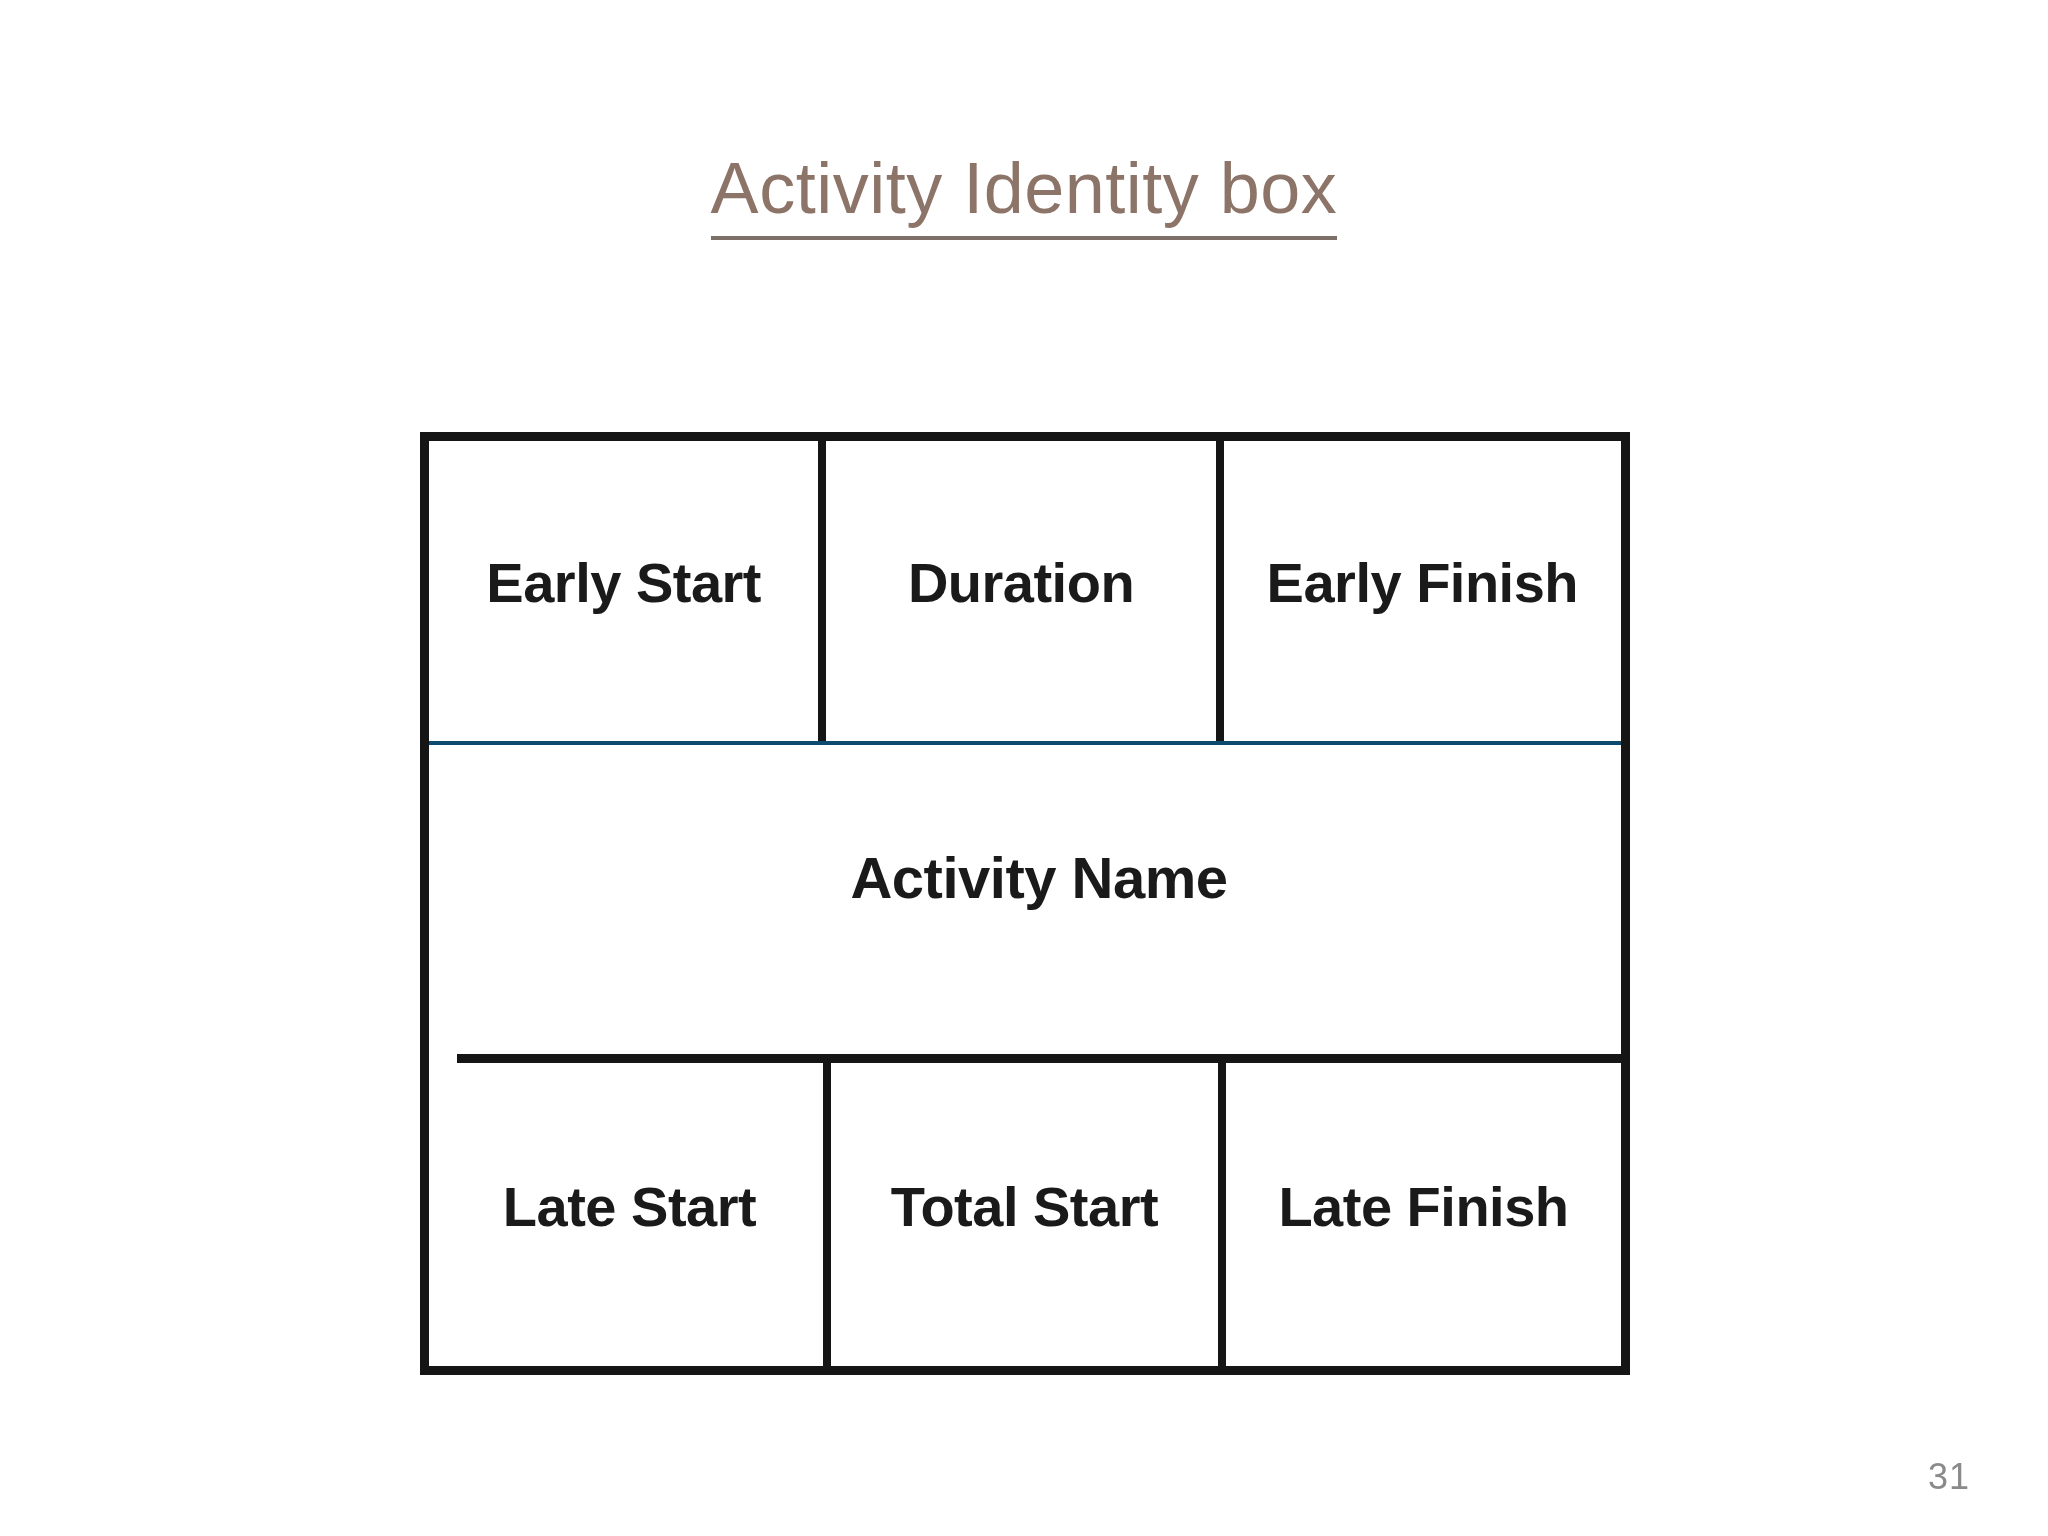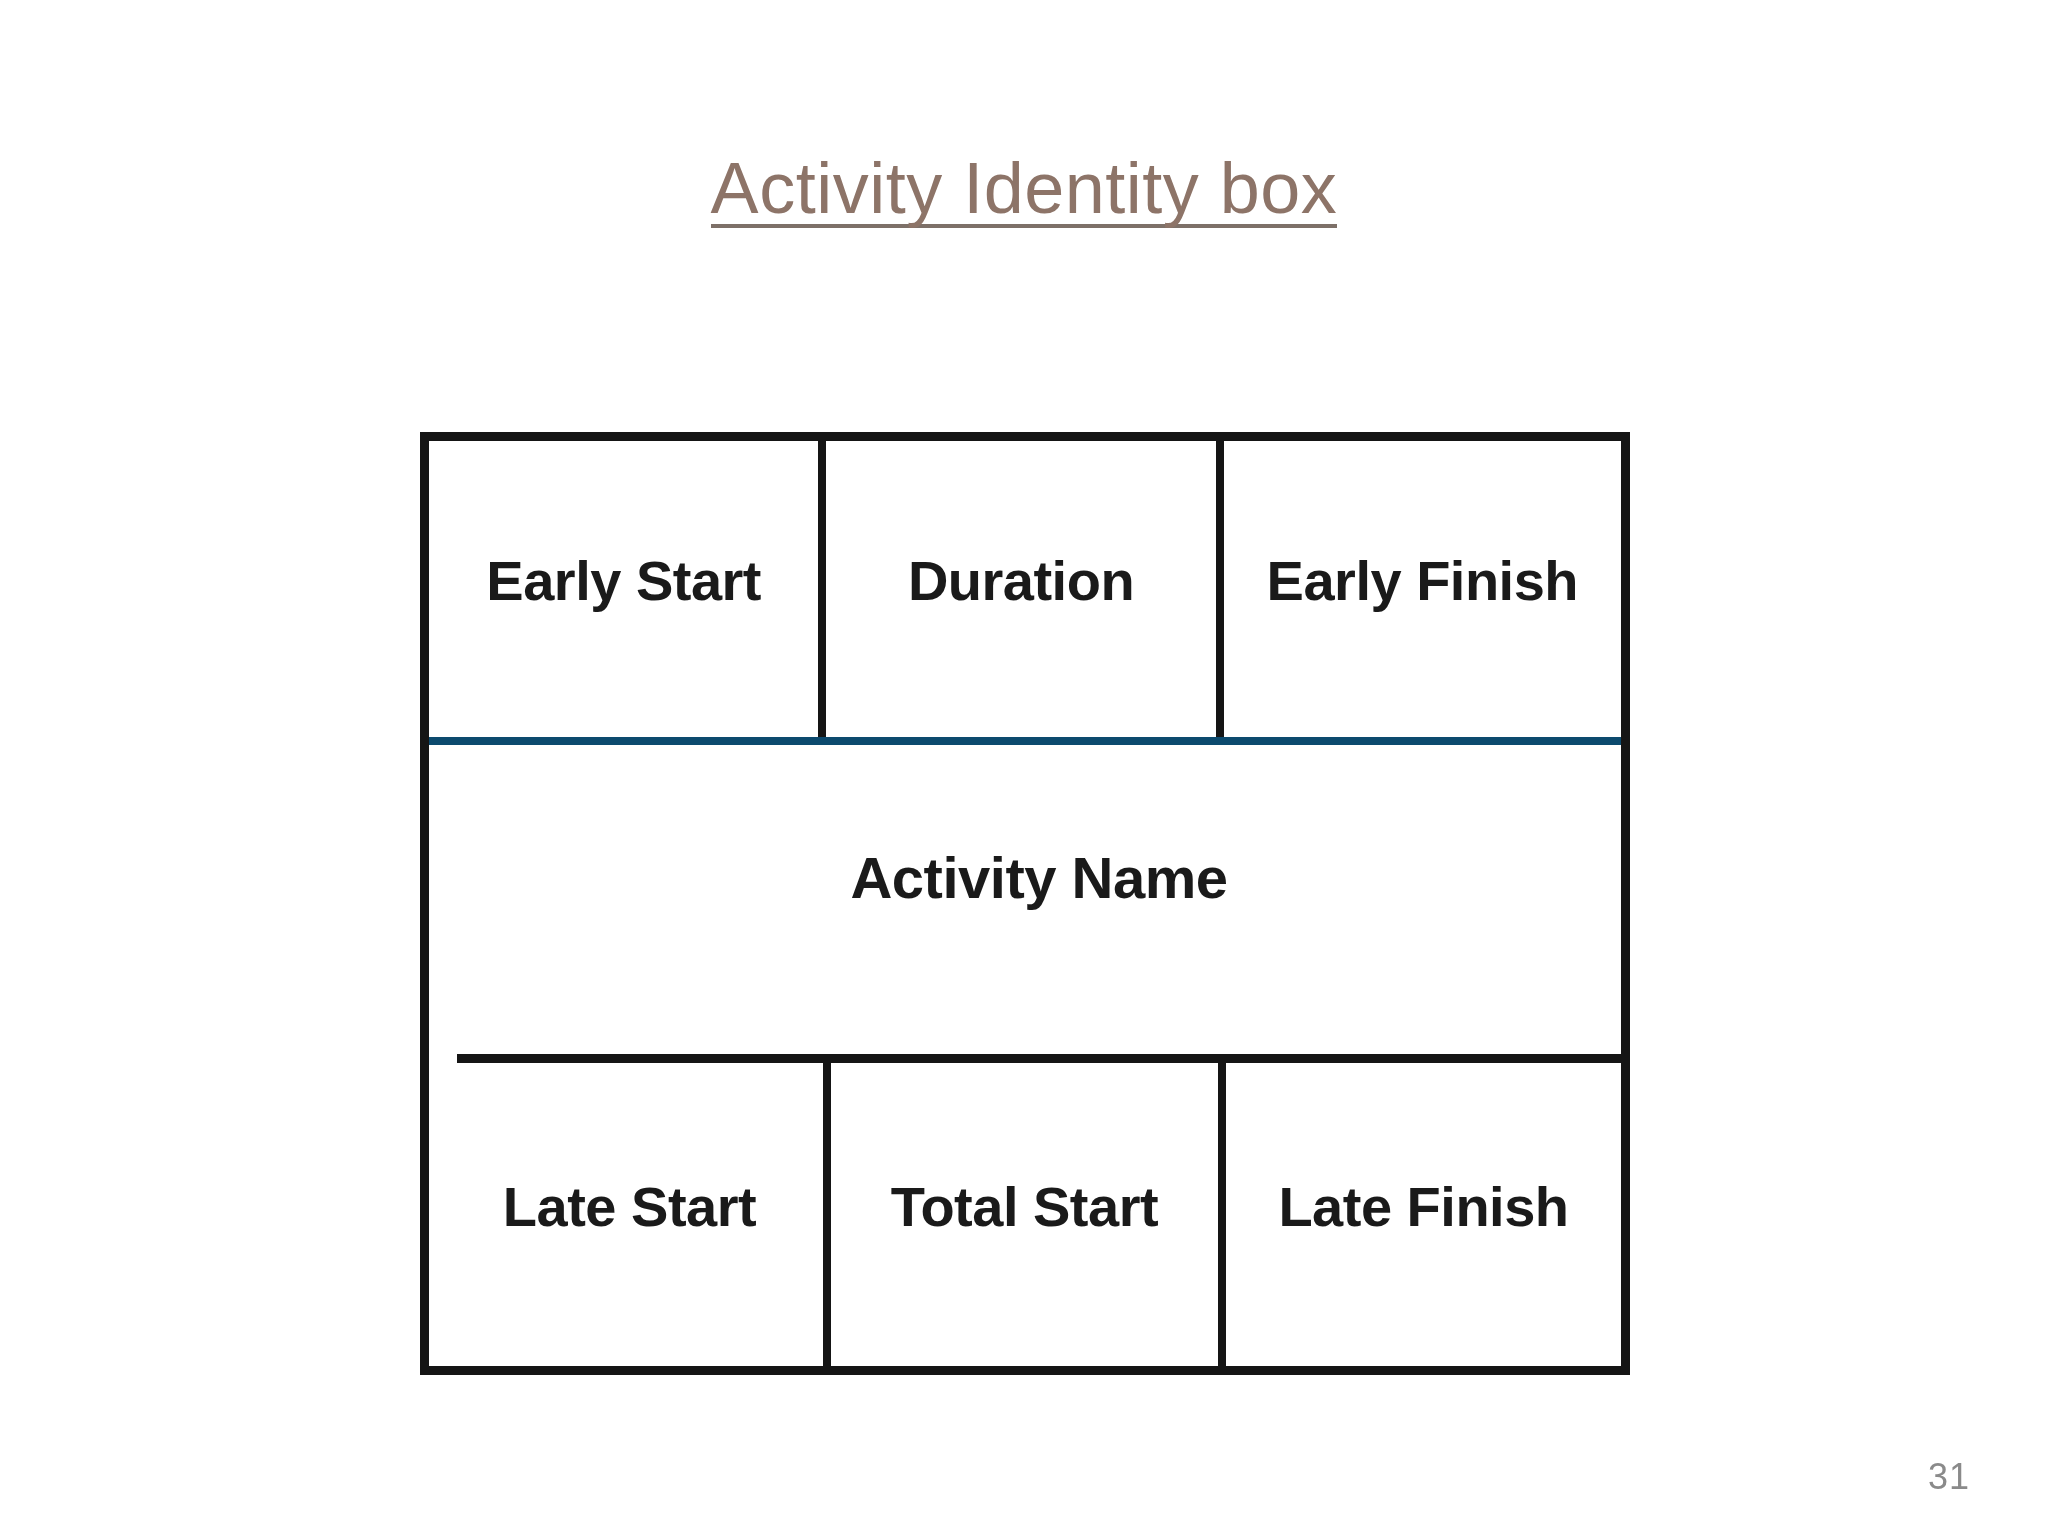--- a/index.html
+++ b/index.html
@@ -27,20 +27,21 @@
   }
 
   #slide-title {
     display: inline-block;
     font-family: "Liberation Sans", sans-serif;
     font-size: 72px;
     font-weight: 400;
     letter-spacing: 0.5px;
     color: #8d7468;
     line-height: 1.0;
+    padding-bottom: 12px;
     border-bottom: 4px solid #7d7068;
     white-space: nowrap;
   }
 
   
   #activity-box {
     position: absolute;
     left: 420px;
     top: 432px;
     width: 1210px;
@@ -54,21 +55,21 @@
 
   .box-row {
     display: flex;
     flex-direction: row;
     box-sizing: border-box;
     background: #ffffff;
   }
 
   .row-top {
     height: 304px;
-    border-bottom: 8px solid #0c4a6e;
+    border-bottom: 4px solid #0c4a6e;
   }
 
   .row-middle {
     height: 318px;
     border-bottom: 9px solid #151515;
     margin-left: 28px;
   }
 
   .row-bottom {
     flex: 1 1 auto;

